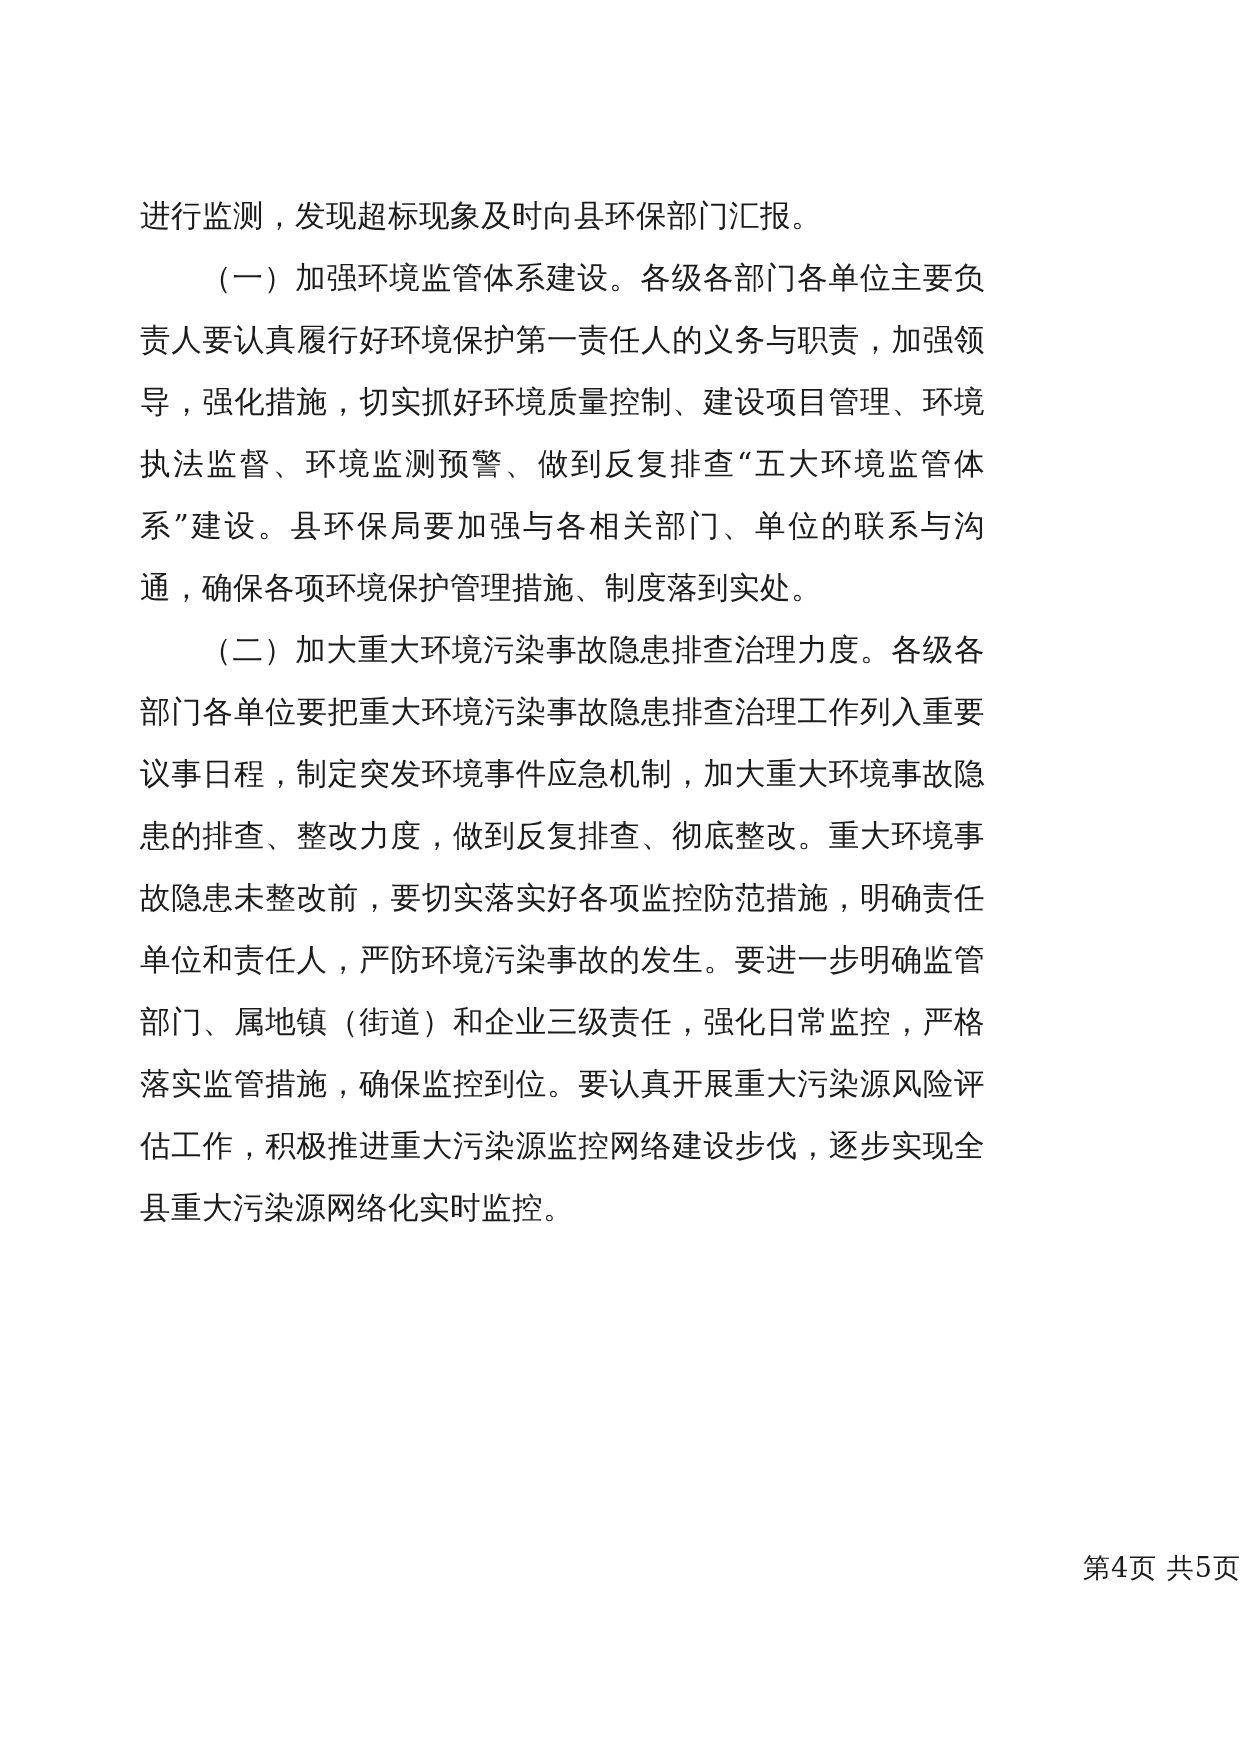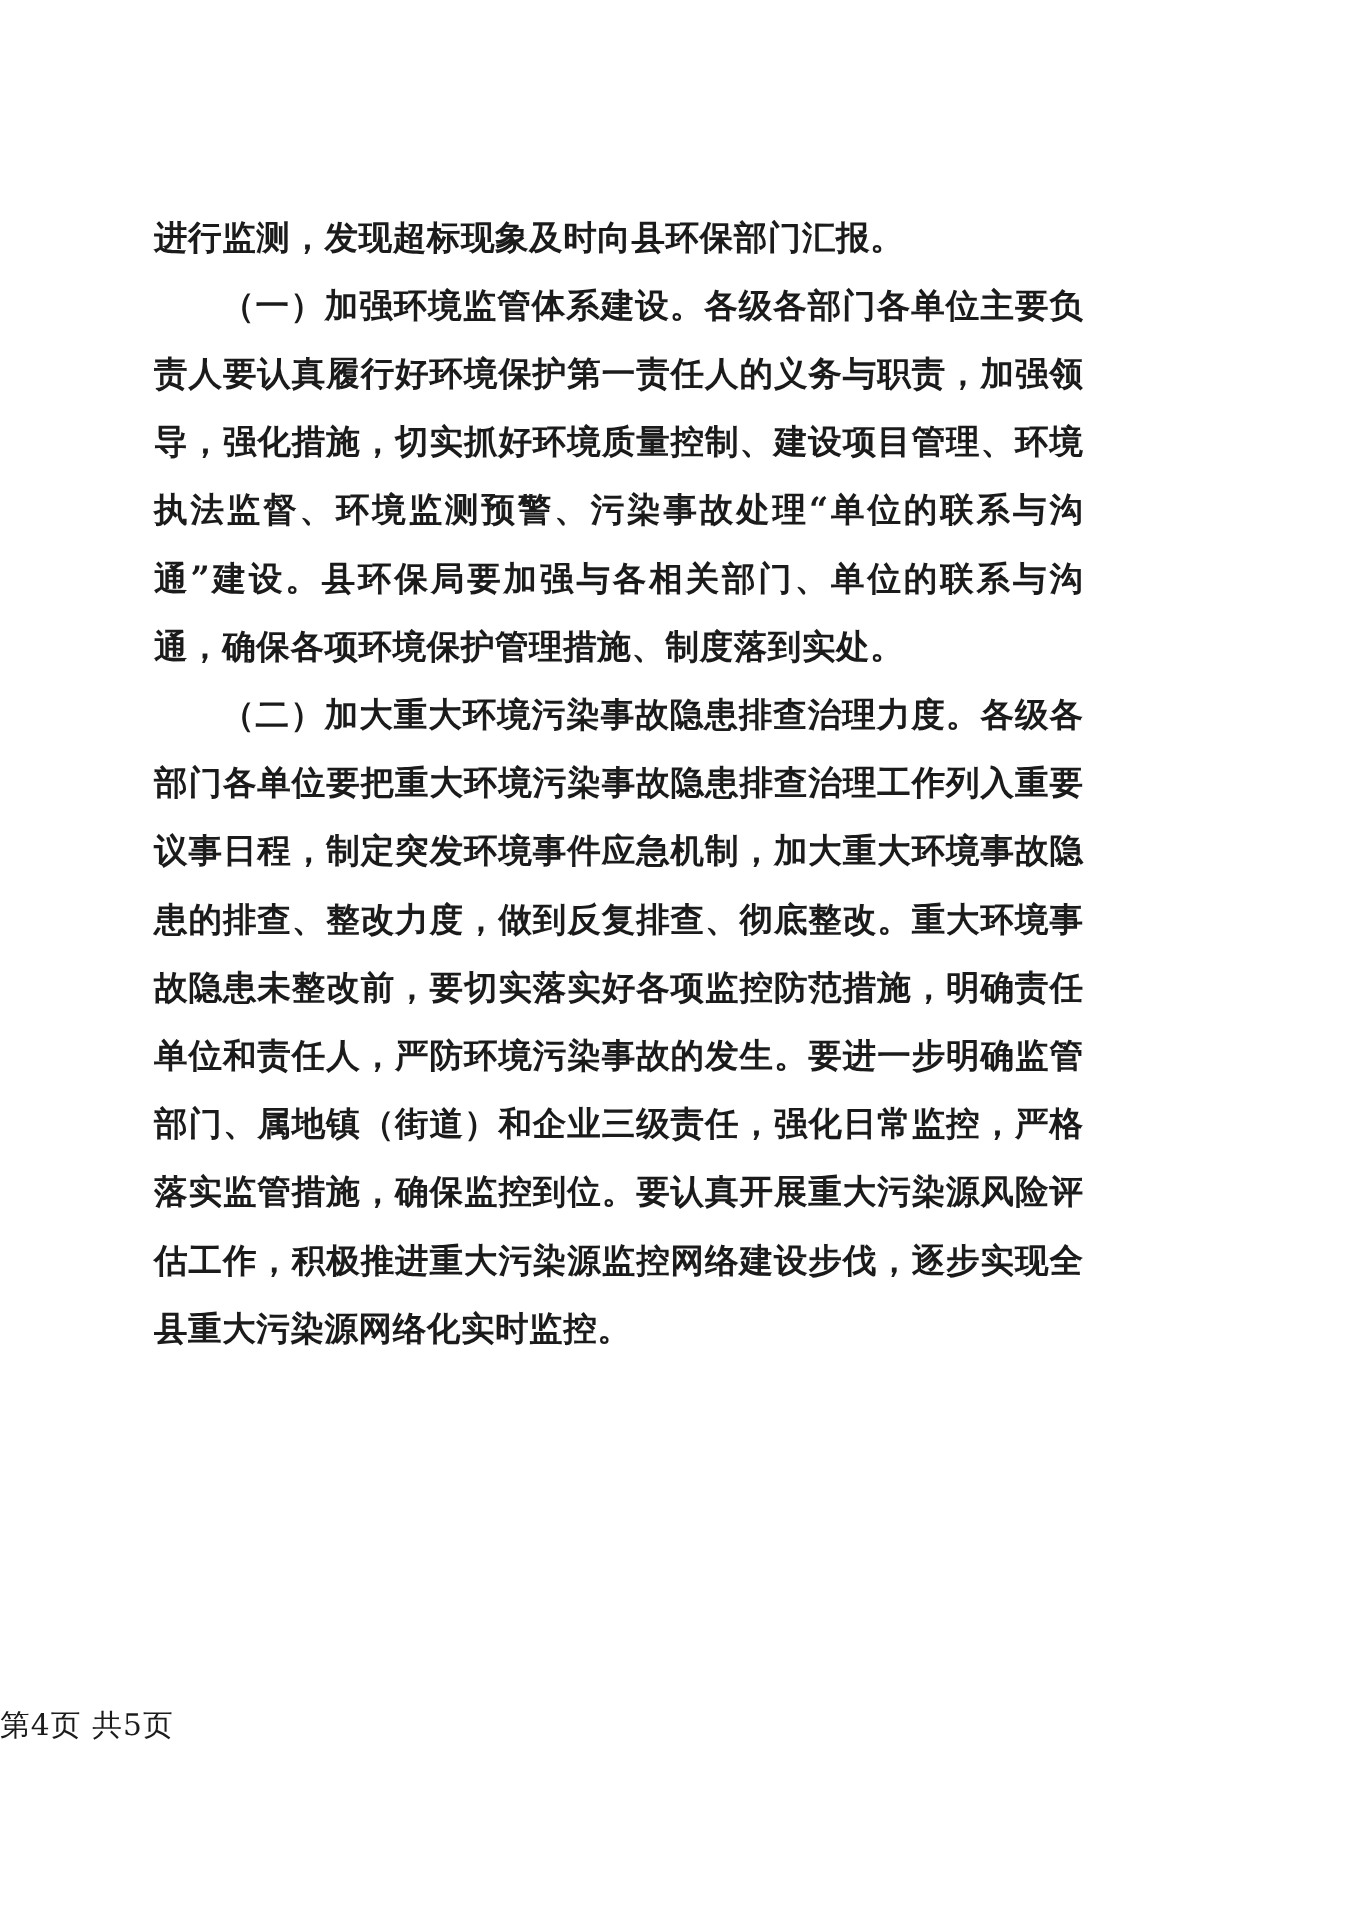--- a/index.html
+++ b/index.html
@@ -24,40 +24,39 @@
   }
   .para {
     font-family: "DejaVu Serif", "Liberation Serif", serif;
     font-size: 30.5px;
     line-height: 62px;
     color: #1b1b1b;
     text-align: justify;
     text-justify: inter-ideograph;
     margin: 0;
     letter-spacing: 0.5px;
-    font-weight: bold;
   }
   .indent {
     text-indent: 61px;
   }
   .footer {
     position: absolute;
     left: 0;
     right: 0;
     bottom: 168px;
-    text-align: left;
+    text-align: right;
     font-family: "DejaVu Serif", "Liberation Serif", serif;
     font-size: 27px;
     color: #1b1b1b;
     letter-spacing: 1px;
   }
 </style>
 </head>
 <body>
 
 <div class="page">
   <div class="content">
     <p class="para">进行监测，发现超标现象及时向县环保部门汇报。</p>
-    <p class="para indent">（一）加强环境监管体系建设。各级各部门各单位主要负责人要认真履行好环境保护第一责任人的义务与职责，加强领导，强化措施，切实抓好环境质量控制、建设项目管理、环境执法监督、环境监测预警、污染事故处理“单位的联系与沟通”建设。县环保局要加强与各相关部门、单位的联系与沟通，确保各项环境保护管理措施、制度落到实处。</p>
+    <p class="para indent">（一）加强环境监管体系建设。各级各部门各单位主要负责人要认真履行好环境保护第一责任人的义务与职责，加强领导，强化措施，切实抓好环境质量控制、建设项目管理、环境执法监督、环境监测预警、做到反复排查“五大环境监管体系”建设。县环保局要加强与各相关部门、单位的联系与沟通，确保各项环境保护管理措施、制度落到实处。</p>
     <p class="para indent">（二）加大重大环境污染事故隐患排查治理力度。各级各部门各单位要把重大环境污染事故隐患排查治理工作列入重要议事日程，制定突发环境事件应急机制，加大重大环境事故隐患的排查、整改力度，做到反复排查、彻底整改。重大环境事故隐患未整改前，要切实落实好各项监控防范措施，明确责任单位和责任人，严防环境污染事故的发生。要进一步明确监管部门、属地镇（街道）和企业三级责任，强化日常监控，严格落实监管措施，确保监控到位。要认真开展重大污染源风险评估工作，积极推进重大污染源监控网络建设步伐，逐步实现全县重大污染源网络化实时监控。</p>
   </div>
   <div class="footer">第4页 共5页</div>
 </div>
 
 </body></html>

